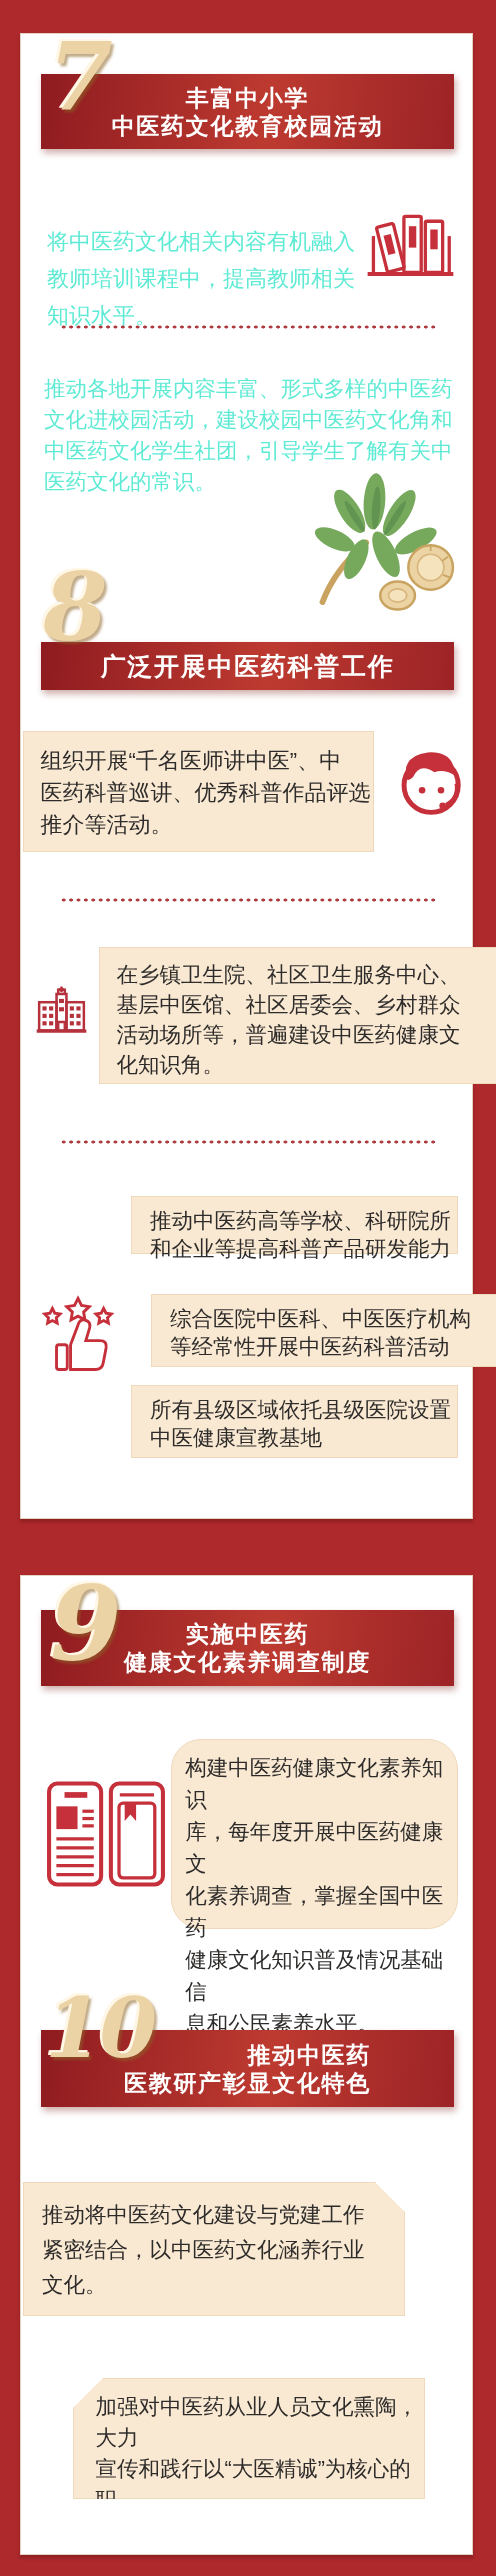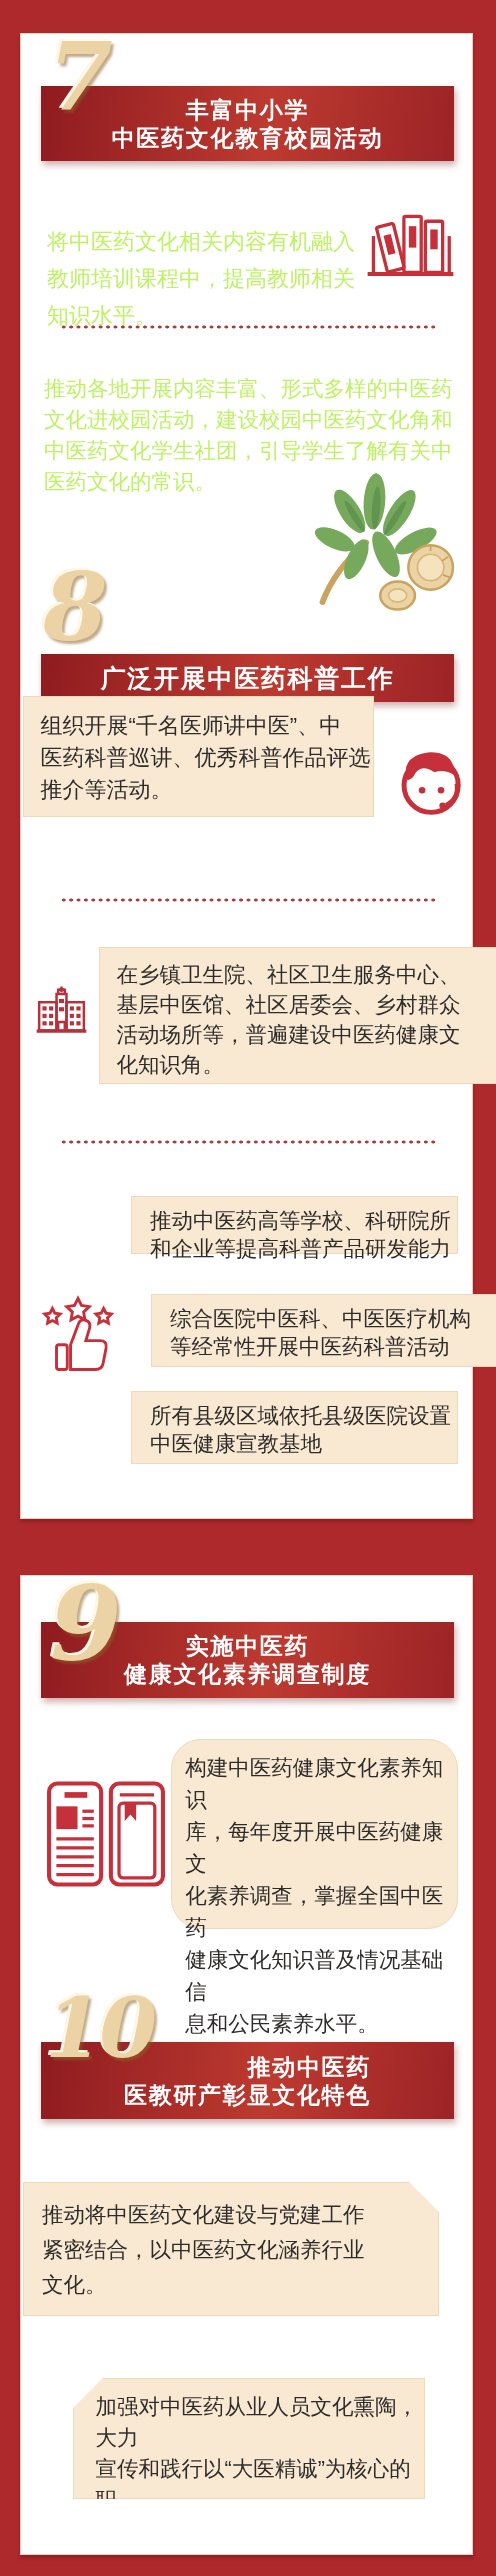--- a/index.html
+++ b/index.html
@@ -4,25 +4,25 @@
 <style>
   html,body{margin:0;padding:0;background:#ad292c;}
   #page{position:relative;width:496px;height:2576px;background:#ad292c;overflow:hidden;
         font-family:"Liberation Sans","DejaVu Sans",sans-serif;}
   .card{position:absolute;left:20px;width:453px;background:#ffffff;border:0.8px solid #e3d2c2;
         box-shadow:0 2.5px 3.3px rgba(90,15,15,.35);box-sizing:border-box;}
   .banner{position:absolute;left:41px;width:413px;
           background:linear-gradient(97deg,#8f1b20 0%,#bd3a30 55%,#9c2326 100%);
           color:#ffffff;display:flex;flex-direction:column;align-items:center;justify-content:center;
           font-weight:bold;font-size:23px;letter-spacing:1.7px;line-height:28px;text-align:center;
-          white-space:pre-line;box-shadow:1.7px 4.1px 6.6px rgba(120,25,20,.35);margin-top:12px;}
+          white-space:pre-line;box-shadow:1.7px 4.1px 6.6px rgba(120,25,20,.35);}
   .bignum{position:absolute;font-family:"DejaVu Serif",serif;font-style:italic;font-weight:bold;
           color:#ecd3a5;line-height:1;z-index:3;
           text-shadow:-1.7px -1.7px 0 #fff8e8,-2.5px -2.5px 0 #fff3da,2.5px 3.3px 2.5px rgba(140,100,40,.55);}
-  .txt{position:absolute;white-space:pre-line;color:#bef264;}
+  .txt{position:absolute;white-space:pre-line;color:#5eead4;}
   .crbox{position:absolute;background:#fae9d2;border:0.8px solid #eed9ba;box-sizing:border-box;
          white-space:pre-line;color:#2e2c2b;}
   .dots{position:absolute;left:60px;width:377px;height:4.1px;
         background-image:radial-gradient(circle,#ae3a3e 1.5px,rgba(0,0,0,0) 1.7px);
         background-size:7.4px 4.1px;background-repeat:repeat-x;}
   .icon{position:absolute;}
   svg{display:block;}
 </style>
 </head>
 <body>
@@ -86,21 +86,21 @@
         <path d="M186 91 L186 98 M207 105 L200 110 M209 130 L201 127" stroke="#c9a360" stroke-width="2"></path>
         <ellipse cx="146" cy="152" rx="21" ry="17" fill="#ecd3a4" stroke="#c9a360" stroke-width="3"></ellipse>
         <ellipse cx="146" cy="152" rx="11" ry="8" fill="#f4e3bd" stroke="#d7b57c" stroke-width="2"></ellipse>
       </g>
     </svg>
   </div>
 
   <div class="bignum" style="left:43px;top:561px;font-size:93px;">8</div>
   <div class="banner" style="top:642px;height:48px;font-size:25px;">广泛开展中医药科普工作</div>
 
-  <div class="crbox" style="left:23px;top:696px;width:351px;height:121px;padding:13.2px 0 0 16.5px;font-size:22px;line-height:32px;">组织开展“千名医师讲中医”、中
+  <div class="crbox" style="left:23px;top:731px;width:351px;height:121px;padding:13.2px 0 0 16.5px;font-size:22px;line-height:32px;">组织开展“千名医师讲中医”、中
 医药科普巡讲、优秀科普作品评选
 推介等活动。</div>
 
   <div class="icon" style="left:395px;top:744px;">
     <svg width="69" height="76" viewBox="0 0 84 92" fill="none" stroke="#c5303a" stroke-width="6">
       <circle cx="44" cy="50" r="33"></circle>
       <path d="M14 42 Q 8 14 40 10 Q 72 8 73 38 Q 60 30 48 34 Q 30 22 22 40 Q 16 46 14 42 Z" fill="#c5303a" stroke="none"></path>
       <circle cx="33" cy="56" r="4" fill="#c5303a" stroke="none"></circle>
       <circle cx="56" cy="56" r="4" fill="#c5303a" stroke="none"></circle>
       <path d="M75 48 Q 78 66 62 74" stroke-width="5"></path>
@@ -154,21 +154,21 @@
       <path d="M15 16 l2.9 5.8 6.4 1 -4.6 4.5 1.1 6.4 -5.8 -3 -5.8 3 1.1 -6.4 -4.6 -4.5 6.4 -1 Z"></path>
       <path d="M77 16 l2.9 5.8 6.4 1 -4.6 4.5 1.1 6.4 -5.8 -3 -5.8 3 1.1 -6.4 -4.6 -4.5 6.4 -1 Z"></path>
       <rect x="20" y="60" width="13" height="30" rx="3"></rect>
       <path d="M37 90 h30 q 8 0 9.5 -8 l 3.5 -18 q 1.5 -9 -7.5 -9 h-17 l 4.5 -15 q 2 -8 -5.5 -10 q -6 -1.5 -8.5 6 l -9 24 v 30 Z"></path>
     </svg>
   </div>
 
   <div class="crbox" style="left:131px;top:1294px;width:354px;height:73px;padding:10px 0 0 18px;font-size:21.5px;line-height:28px;margin-left:20px;">综合医院中医科、中医医疗机构
 等经常性开展中医药科普活动</div>
 
-  <div class="crbox" style="left:131px;top:1385px;width:327px;height:73px;padding:10px 0 0 18px;font-size:21.5px;line-height:28px;margin-top:6px;">所有县级区域依托县级医院设置
+  <div class="crbox" style="left:131px;top:1385px;width:327px;height:73px;padding:10px 0 0 18px;font-size:21.5px;line-height:28px;">所有县级区域依托县级医院设置
 中医健康宣教基地</div>
 
   <div class="bignum" style="left:50px;top:1572px;font-size:103px;">9</div>
   <div class="banner" style="top:1610px;height:76px;">实施中医药
 健康文化素养调查制度</div>
 
   <div class="crbox" style="left:171px;top:1739px;width:287px;height:190px;padding:12.4px 0 0 13.2px;font-size:21.5px;line-height:32px;border-radius:30px;">构建中医药健康文化素养知识
 库，每年度开展中医药健康文
 化素养调查，掌握全国中医药
 健康文化知识普及情况基础信
@@ -193,21 +193,21 @@
       <line x1="92" y1="22" x2="134" y2="22" stroke-width="4"></line>
       <rect x="91" y="32" width="44" height="92" rx="5" stroke-width="4"></rect>
       <path d="M98 32 h14 v22 l-7 -8 -7 8 Z" fill="#c5303a" stroke="none"></path>
     </svg>
   </div>
 
   <div class="bignum" style="left:45px;top:1987px;font-size:83px;letter-spacing:-3.3px;">10</div>
   <div class="banner" style="top:2030px;height:77px;text-align:right;">推动中医药
 医教研产彰显文化特色</div>
 
-  <div class="crbox" style="left:23px;top:2182px;width:416px;height:134px;padding:15px 0 0 18px;font-size:21.5px;line-height:35px;clip-path:polygon(0 0, calc(100% - 30px) 0, 100% 30px, 100% 100%, 0 100%);">推动将中医药文化建设与党建工作
+  <div class="crbox" style="left:23px;top:2182px;width:382px;height:134px;padding:15px 0 0 18px;font-size:21.5px;line-height:35px;clip-path:polygon(0 0, calc(100% - 30px) 0, 100% 30px, 100% 100%, 0 100%);">推动将中医药文化建设与党建工作
 紧密结合，以中医药文化涵养行业
 文化。</div>
 
   <div class="crbox" style="left:73px;top:2378px;width:352px;height:121px;padding:13.2px 0 0 21.5px;font-size:21.5px;line-height:31px;clip-path:polygon(30px 0, 100% 0, 100% 100%, 0 100%, 0 30px);">加强对中医药从业人员文化熏陶，大力
 宣传和践行以“大医精诚”为核心的职
 业精神。</div>
 
 </div>
 
 

